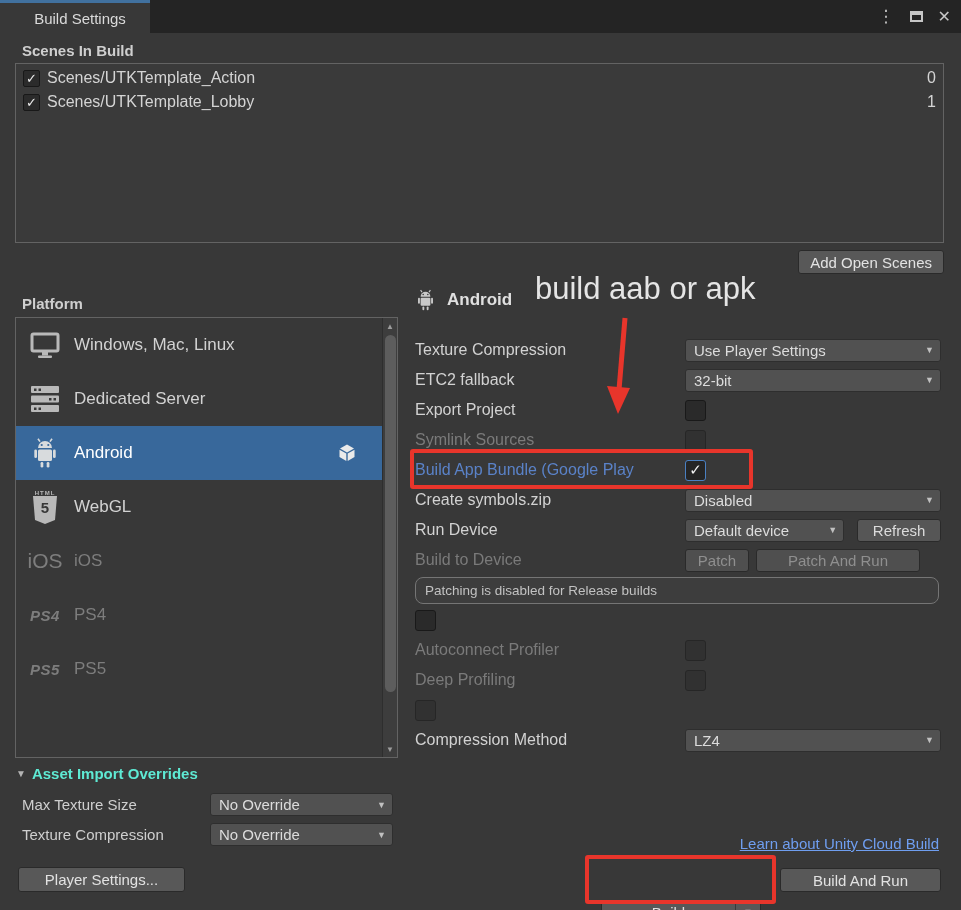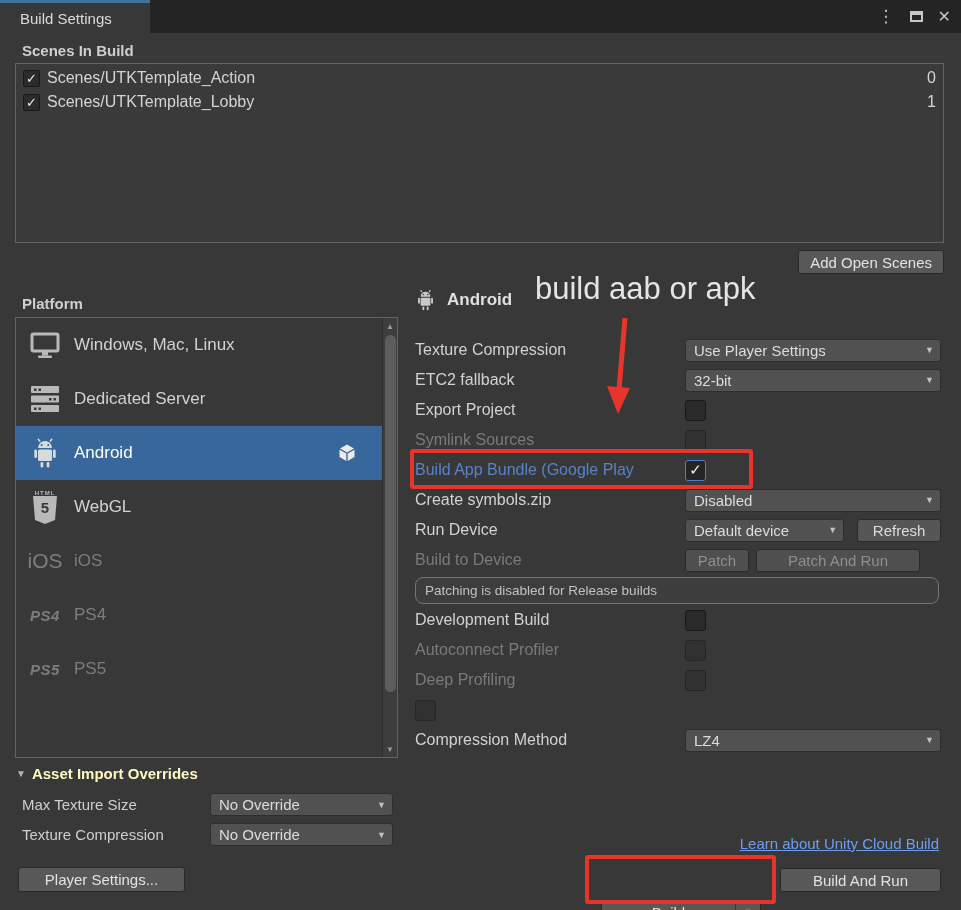--- a/index.html
+++ b/index.html
@@ -8,22 +8,22 @@
     position:relative; overflow:hidden;
     background:#383838; color:#d2d2d2;
     font-family:"Liberation Sans", sans-serif;
   }
 
   
   .titlebar { position:absolute; left:0; top:0; width:961px; height:33px; background:#242424; }
   .tab {
     position:absolute; left:0; top:0; width:150px; height:33px;
     background:#383838; border-top:3px solid #41719f;
-    display:flex; align-items:center; padding-left:20px;
-    font-size:15px; color:#dadada;
+    display:flex; align-items:center; padding-left:10px;
+    font-size:15px; color:#dadada;justify-content:center;
   }
   .win-controls { position:absolute; right:10px; top:0; height:33px; display:flex; align-items:center; gap:15px; color:#c6c6c6; }
   .kebab { font-size:17px; line-height:1; cursor:default; }
   .max-icon { width:13px; height:11px; border:2px solid #c6c6c6; border-top-width:4px; }
   .close-x { font-size:16px; line-height:1; }
 
   
   .hdr { position:absolute; font-weight:bold; font-size:15px; color:#cfcfcf; }
 
   
@@ -66,21 +66,21 @@
   .webgl-icon .html-txt { font-size:6px; font-weight:bold; color:#b9b9b9; letter-spacing:1px; }
 
   .scrollbar { position:absolute; right:0; top:0; width:15px; height:439px; background:#3d3d3d; border-left:1px solid #2e2e2e; }
   .sb-arrow { position:absolute; left:0; width:100%; height:14px; display:flex; align-items:center; justify-content:center; font-size:8px; color:#9c9c9c; }
   .sb-arrow.up { top:1px; } .sb-arrow.down { bottom:1px; }
   .sb-thumb { position:absolute; left:2px; width:11px; top:17px; height:357px; background:#5d5d5d; border-radius:6px; }
 
   
   .foldout { position:absolute; left:16px; top:765px; display:flex; align-items:center; gap:6px; }
   .tri { font-size:10px; color:#b4b4b4; }
-  .foldout-label { font-weight:bold; font-size:15px; color:#fef9c3; }
+  .foldout-label { font-weight:bold; font-size:15px; color:#5eead4; }
   .aio-row { position:absolute; left:22px; display:flex; align-items:center; }
   .aio-row.r1 { top:793px; } .aio-row.r2 { top:823px; }
   .aio-label { width:188px; font-size:15px; color:#cfcfcf; }
   .dd {
     height:23px; background:#515151; border:1px solid #2e2e2e; border-radius:3px;
     display:flex; align-items:center; padding:0 8px; position:relative;
     font-size:15px; color:#dcdcdc;
   }
   .dd .arr { position:absolute; right:6px; font-size:9px; color:#c0c0c0; }
   .aio-row .dd { width:183px; }
@@ -381,21 +381,20 @@
         <div class="btn2 dim patch-btn">Patch</div>
         <div class="btn2 dim patchrun-btn">Patch And Run</div>
       </div>
     </div>
 
     <div class="arow">
       <div class="info-box">Patching is disabled for Release builds</div>
     </div>
 
     <div class="arow">
-      <span class="alabel">Development Build</span>
       <div class="actrl">
           <span class="cb2"></span>
         </div>
     </div>
 
     <div class="arow">
       <span class="alabel dim">Autoconnect Profiler</span>
       <div class="actrl">
           <span class="cb2 dim"></span>
         </div>

